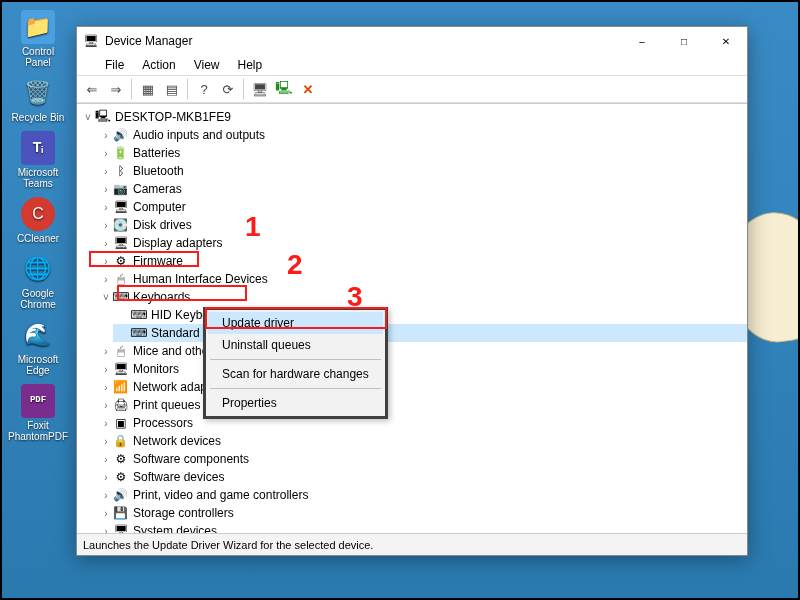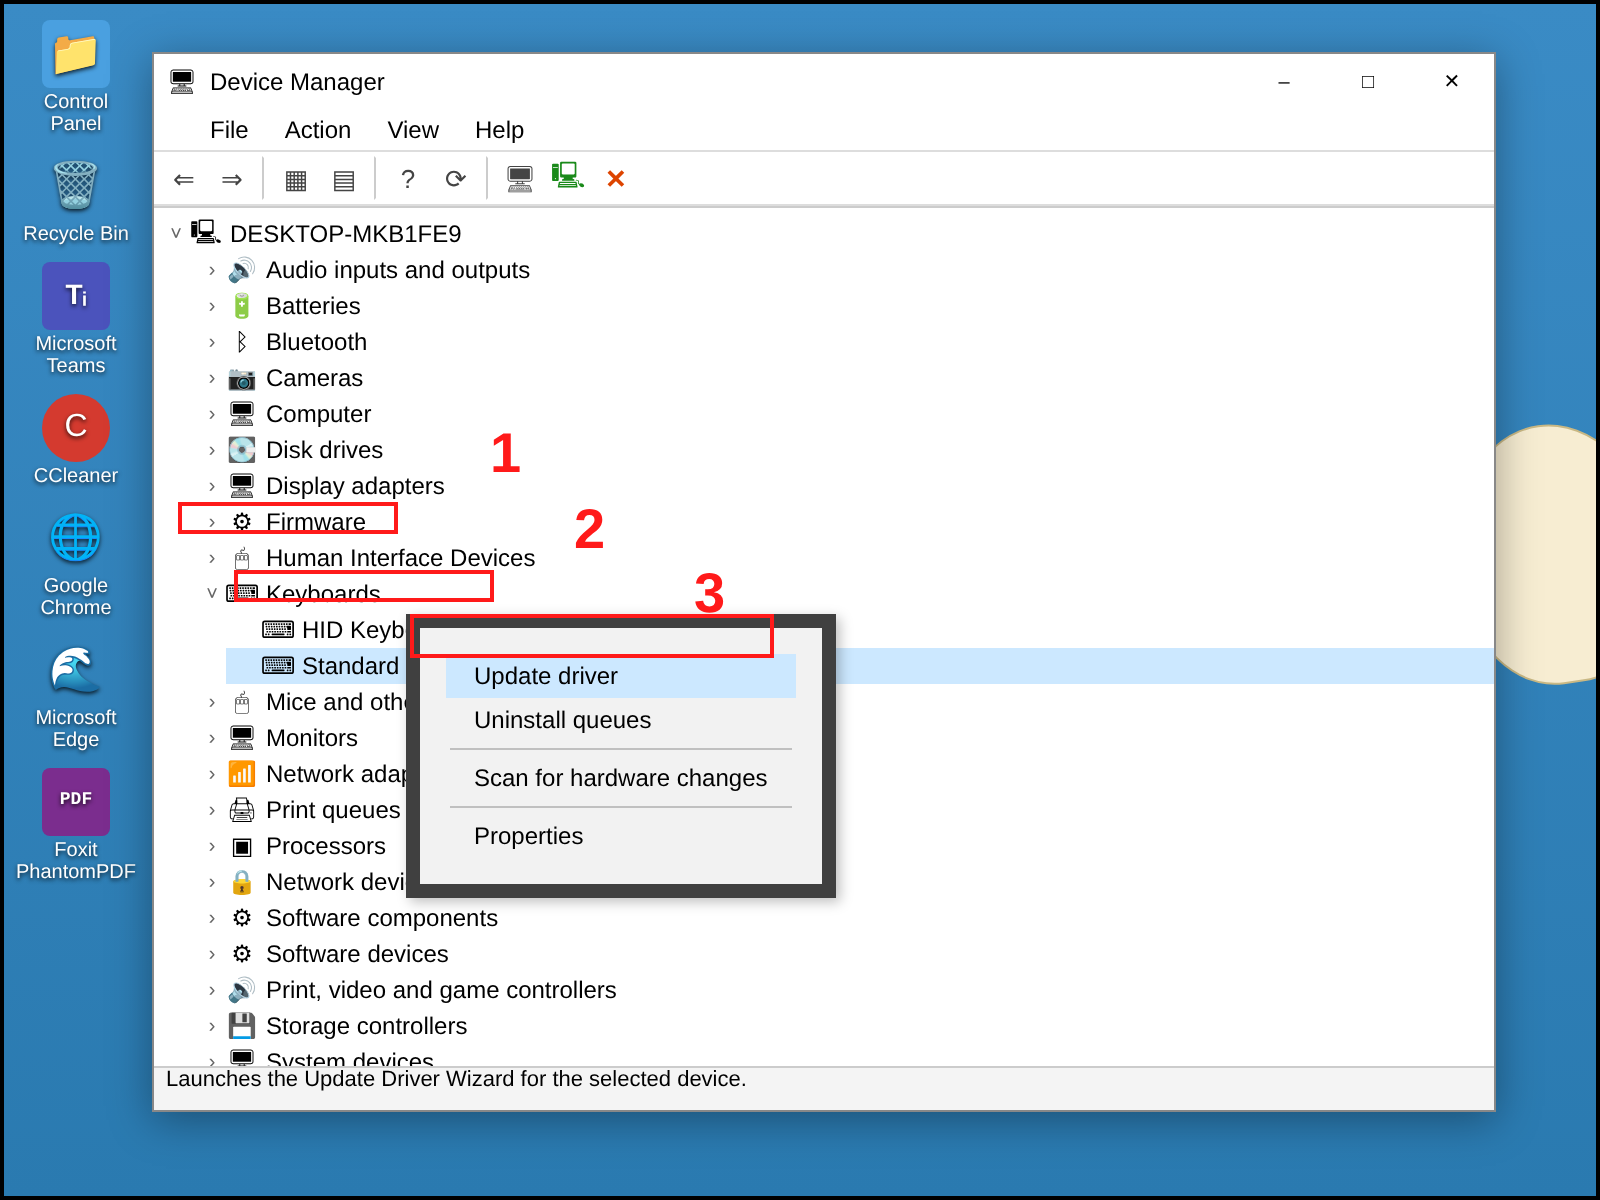--- a/index.html
+++ b/index.html
@@ -94,21 +94,21 @@
   .tbtn.sep { width:2px; border-left:1px solid #ccc; margin:0 2px; cursor:default;}
   .tbtn.red { color:#d40; font-weight:bold;}
   .tbtn.green { color:#1a8a1a; }
   .tree-wrap {
     flex:1; overflow:auto;
     border-top:1px solid #ccc;
     padding: 4px 0;
   }
   .statusbar {
     height: 22px; border-top:1px solid #ccc;
-    display:flex; padding:0 6px;
+    display:flex; align-items:center; padding:0 6px;
     font-size:11px; background:#f4f4f4;
   }
   
   .node { }
   .node-row {
     display:flex; align-items:center;
     height:18px; padding-left:4px;
     cursor:default; white-space:nowrap;
   }
   .twisty {
@@ -120,23 +120,23 @@
     width:16px; display:inline-flex; align-items:center; justify-content:center;
     margin-right:4px; font-size:12px;
   }
   .node-label { font-size:12px; }
   .children { padding-left: 18px; }
   .node-row.selected { background:#cce8ff; }
   
   .ctxmenu {
     position:absolute;
     background:#f2f2f2;
-    border:7px solid #404040;
+    border:3px solid #404040;
     box-shadow:2px 2px 6px rgba(0,0,0,.25);
-    padding:13px;
+    padding:2px;
     font-size:12px;
     min-width:182px;
   }
   .ctxitem {
     padding:4px 14px;
     cursor:pointer;
   }
   .ctxsep { height:1px; background:#c0c0c0; margin:3px 2px;}
   .ctxitem.bold { font-weight:normal; }
   

